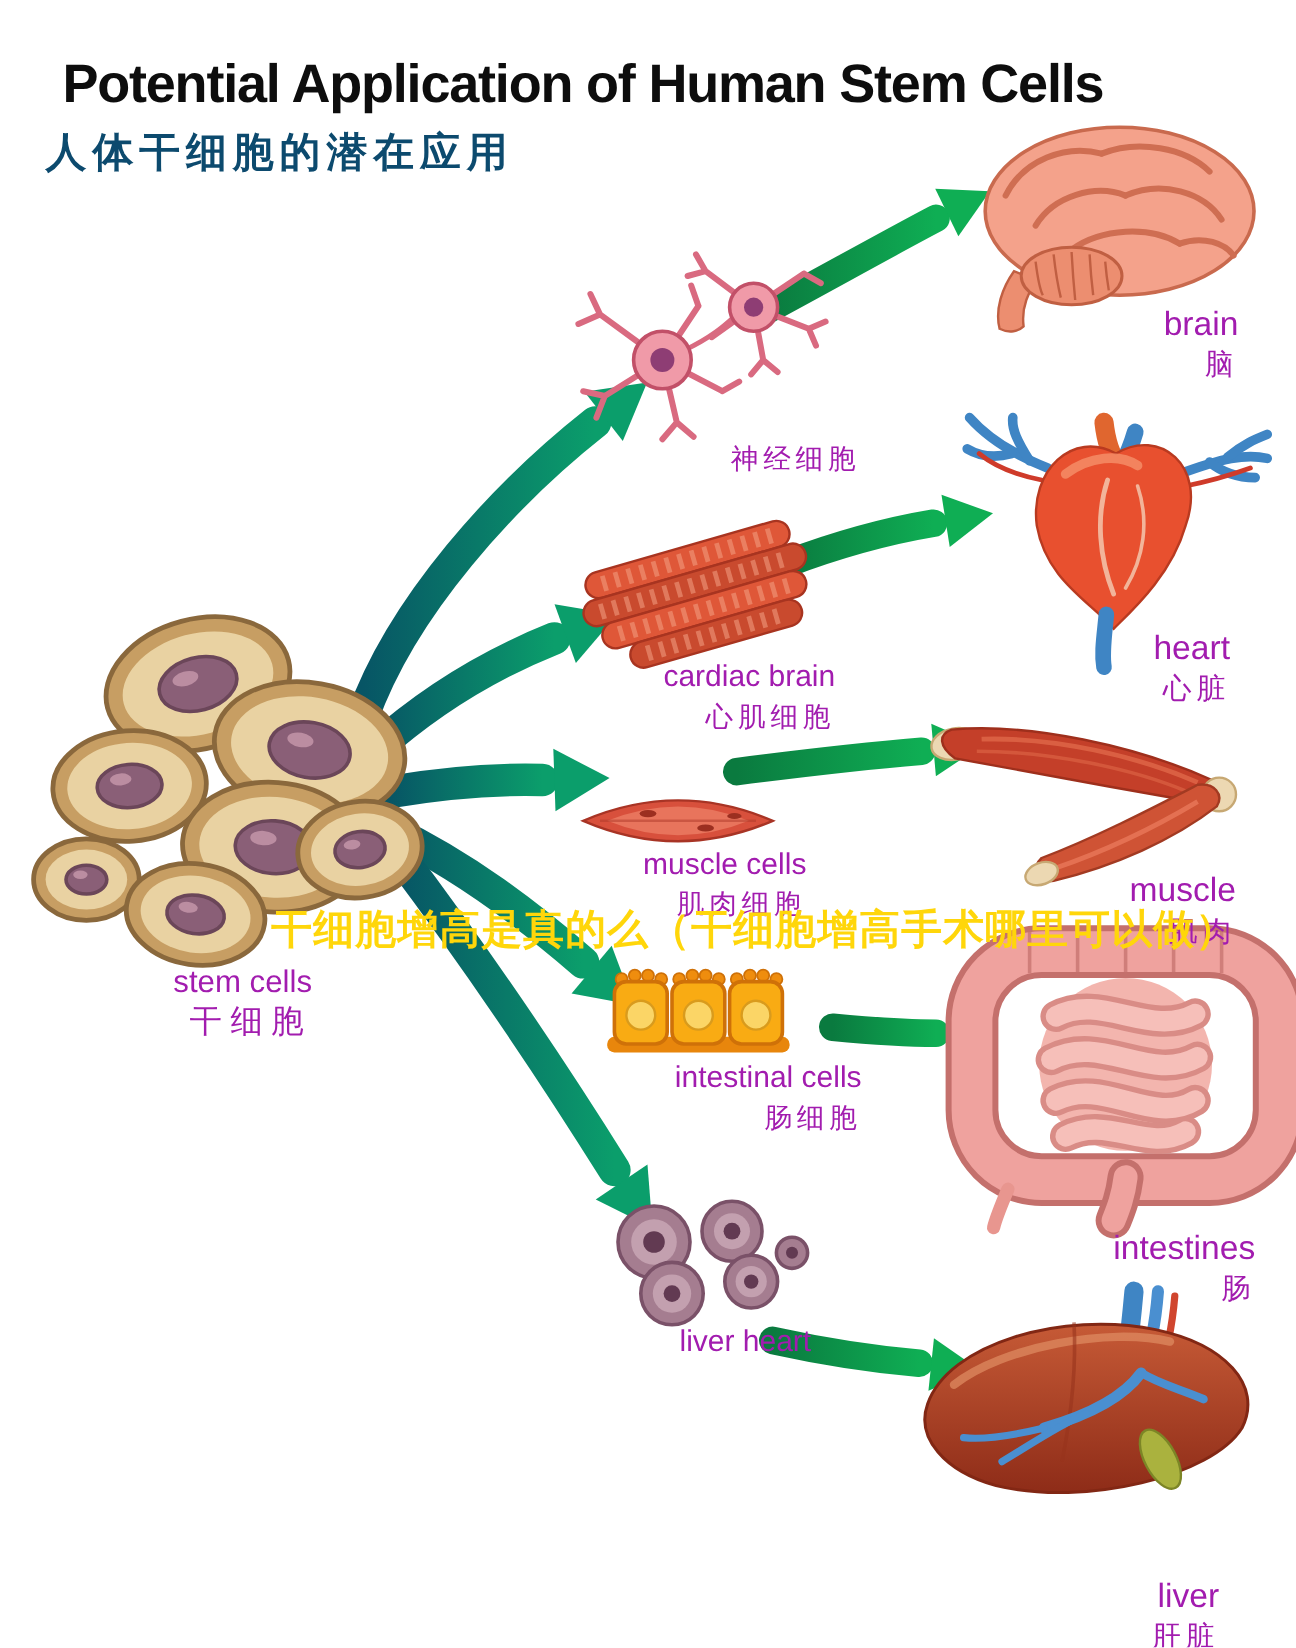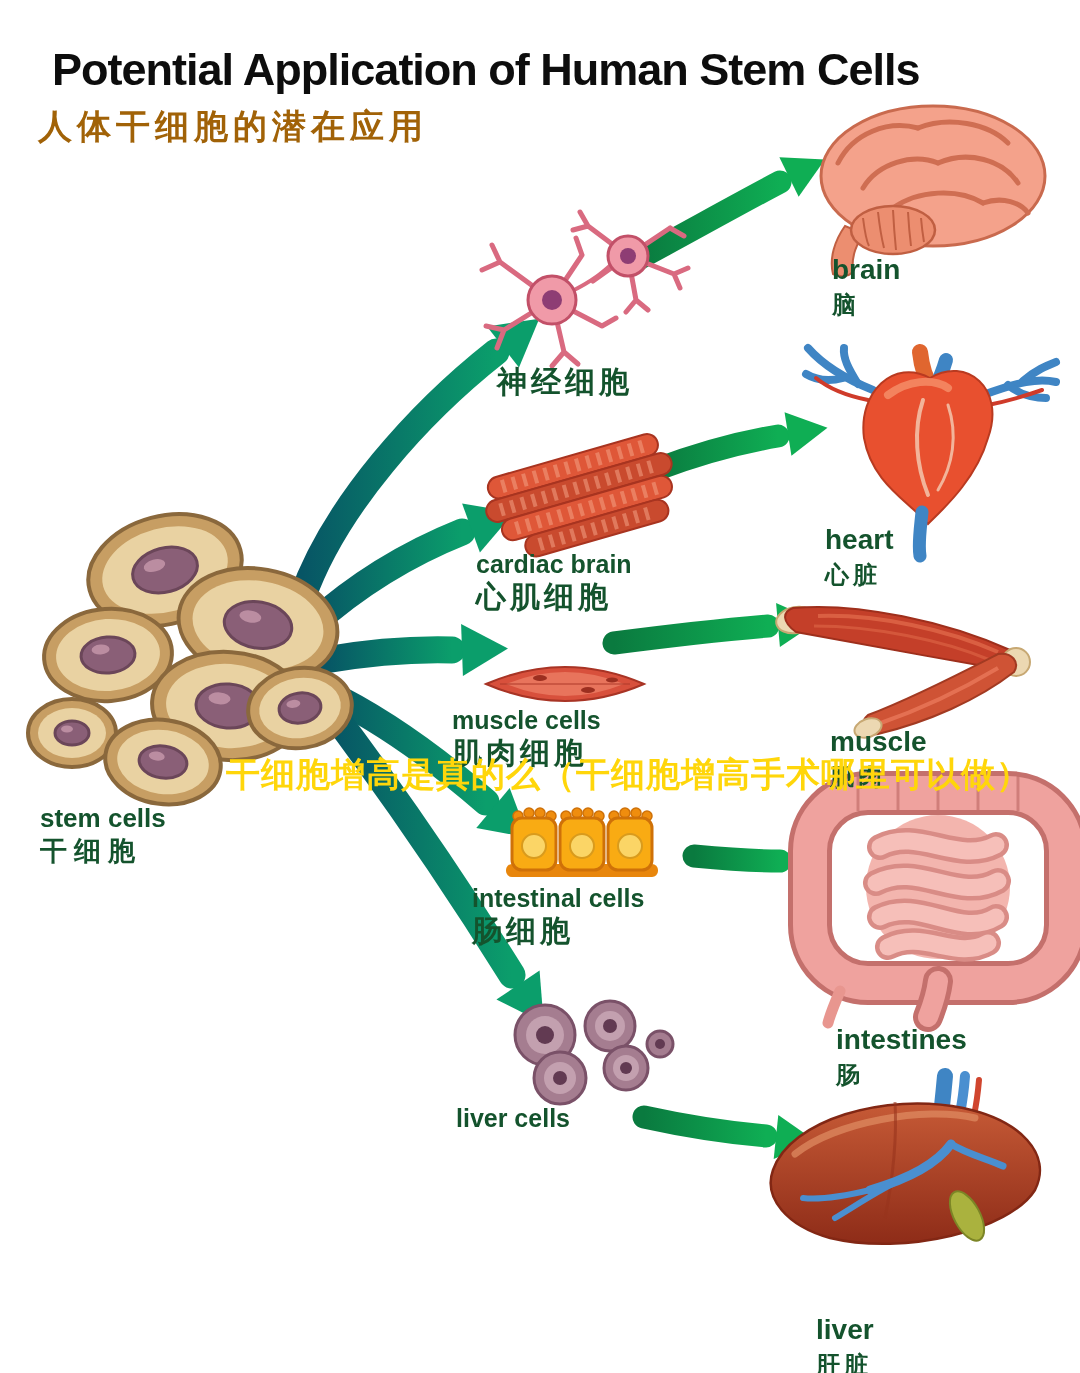--- a/index.html
+++ b/index.html
@@ -8,25 +8,25 @@
     background:#ffffff;overflow:hidden;
     font-family:"Liberation Sans", sans-serif;color:#141414;
   }
   .art{position:absolute;left:0;top:0;width:1080px;height:1373px;z-index:1;}
   .title{
     position:absolute;left:36px;top:28px;width:1010px;margin:16px;z-index:3;
     font-size:45px;font-weight:700;letter-spacing:-1px;color:#0d0d0d;
   }
   .subtitle{
     position:absolute;left:38px;top:104px;width:700px;margin:0;z-index:3;
-    font-size:34px;font-weight:700;letter-spacing:5px;color:#a16207;
+    font-size:34px;font-weight:700;letter-spacing:5px;color:#0c4a6e;
   }
-  .label{position:absolute;text-align:left;z-index:4;font-weight:700;color:#14532d;}
+  .label{position:absolute;text-align:right;z-index:4;font-weight:400;color:#a21caf;}
   .label .en{font-size:25px;line-height:29px;}
-  .label .zh{font-size:30px;line-height:28px;letter-spacing:4px;margin-top:4px;}
+  .label .zh{font-size:23px;line-height:28px;letter-spacing:4px;margin-top:4px;}
   .label.organ .en{font-size:28px;line-height:32px;}
   .label.organ .zh{font-size:24px;line-height:29px;}
   .label.stem .en{font-size:26px;}
   .label.stem .zh{font-size:27px;letter-spacing:7px;}
   .watermark{
     position:absolute;left:226px;top:752px;z-index:10;white-space:nowrap;
     font-size:34px;font-weight:700;color:#ffd60a;letter-spacing:1px;
   }
 </style>
 </head>
@@ -337,21 +337,21 @@
     <div class="en">muscle cells</div>
     <div class="zh">肌肉细胞</div>
   </div>
 
   <div class="label cell" style="left:472px;top:884px;width:246px">
     <div class="en">intestinal cells</div>
     <div class="zh">肠细胞</div>
   </div>
 
   <div class="label cell" style="left:456px;top:1104px;width:220px">
-    <div class="en">liver cells</div>
+    <div class="en">liver heart</div>
   </div>
 
   <div class="label organ" style="left:832px;top:254px;width:200px">
     <div class="en">brain</div>
     <div class="zh">脑</div>
   </div>
 
   <div class="label organ" style="left:825px;top:524px;width:200px">
     <div class="en">heart</div>
     <div class="zh">心脏</div>

